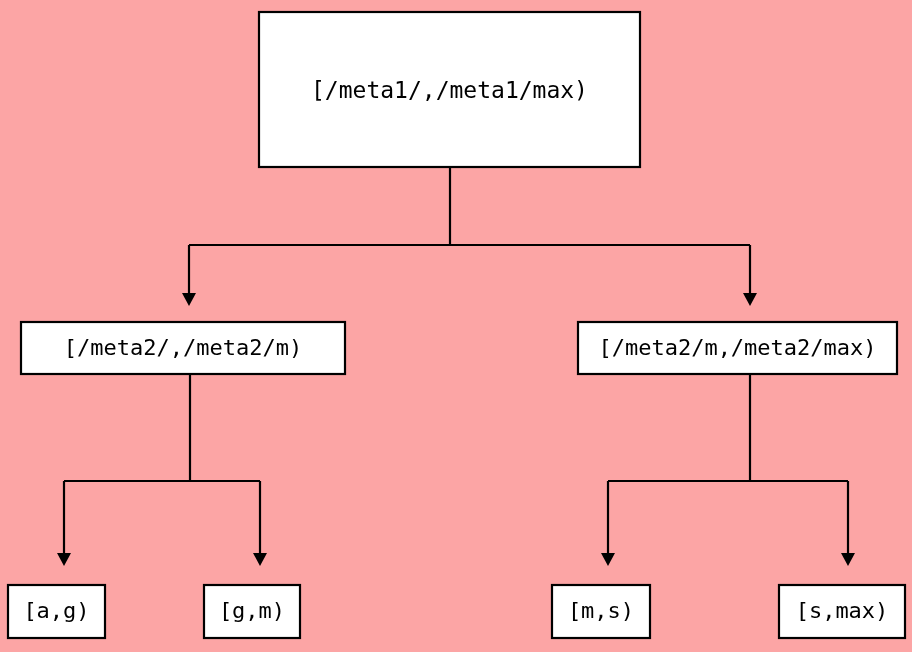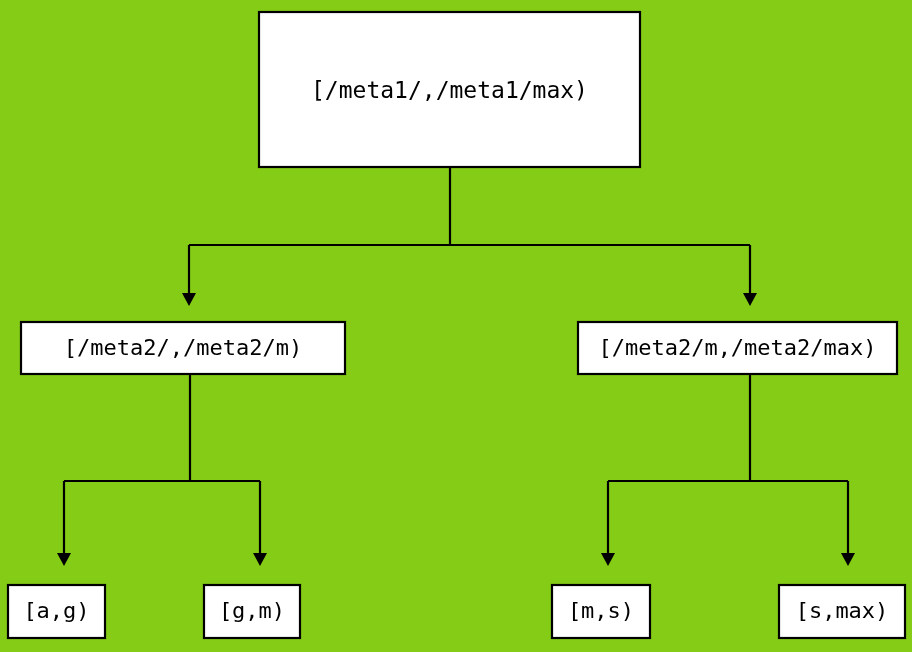--- a/index.html
+++ b/index.html
@@ -11,21 +11,21 @@
   body {
     width: 912px;
     height: 652px;
     font-family: "DejaVu Sans Mono", "Liberation Mono", monospace;
     overflow: hidden;
   }
   #diagram-root {
     position: relative;
     width: 912px;
     height: 652px;
-    background: #84cc16;
+    background: #fca5a5;
   }
   svg#tree-svg {
     position: absolute;
     top: 0;
     left: 0;
     width: 912px;
     height: 652px;
     display: block;
   }
   .node-box {

